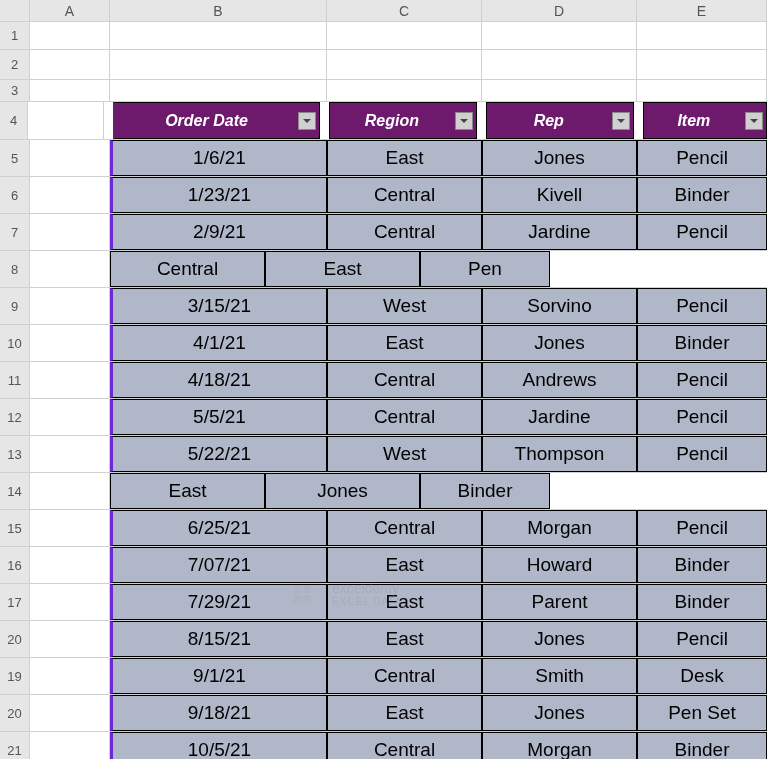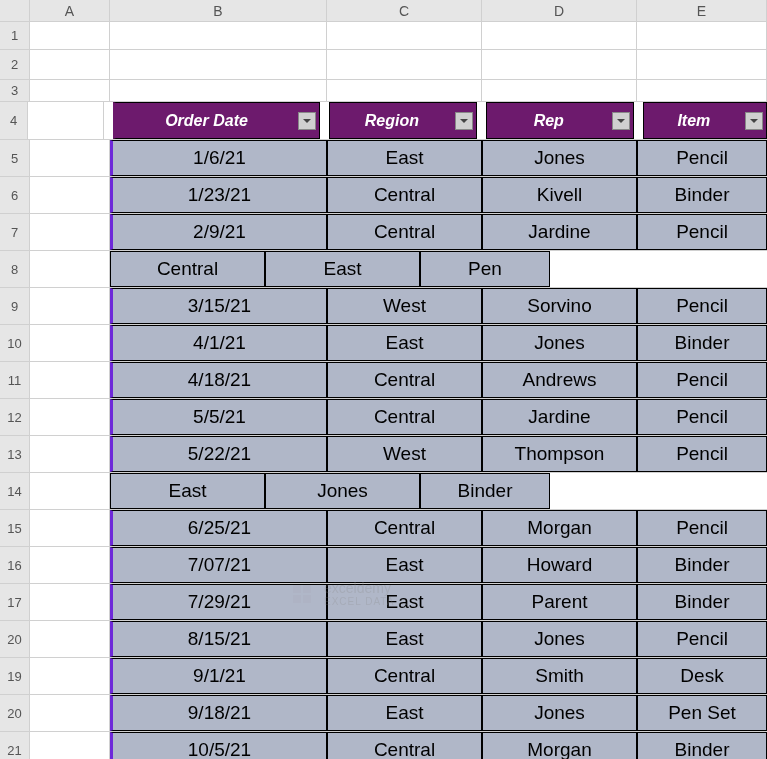--- a/index.html
+++ b/index.html
@@ -20,21 +20,21 @@
     .r-empty.r1 { height: 28px; }
     .r-empty.r3 { height: 22px; }
     .table-header-row { height: 38px; }
     .table-header { background: #6d1a6d; color: #fff; font-weight: bold; font-size: 16px; font-style: italic; display: flex; align-items: center; justify-content: center; position: relative; border: 1px solid #000; padding-right: 22px; margin-left: 9px; }
     .table-header.first { border-left: 3px solid #6d1a6d; }
     .filter-btn { position: absolute; right: 3px; top: 50%; transform: translateY(-50%); width: 18px; height: 18px; background: #d0d0d0; border: 1px solid #888; display: flex; align-items: center; justify-content: center; cursor: pointer; }
     .filter-btn svg { width: 10px; height: 10px; }
     .data-row { height: 37px; }
     .data-cell { background: #b0b7c8; border: 1px solid #000; display: flex; align-items: center; justify-content: center; font-size: 19px; color: #000; }
     .data-cell.first { border-left: 3px solid #6d28d9; }
-    .watermark { position: absolute; top: 580px; left: 290px; opacity: 0.25; font-size: 14px; color: #888; display: flex; align-items: center; gap: 10px; pointer-events: none; }
+    .watermark { position: absolute; top: 580px; left: 290px; opacity: 0.25; font-size: 14px; color: #888; display: flex; align-items: center; gap: 18px; pointer-events: none; }
     .watermark svg { width: 24px; height: 24px; }
     .watermark-sub { font-size: 10px; letter-spacing: 1px; }
   </style>
 </head>
 <body>
 
 <div class="spreadsheet">
   <div class="col-headers">
     <div class="corner"></div>
   <div class="col-header col-a">A</div>

